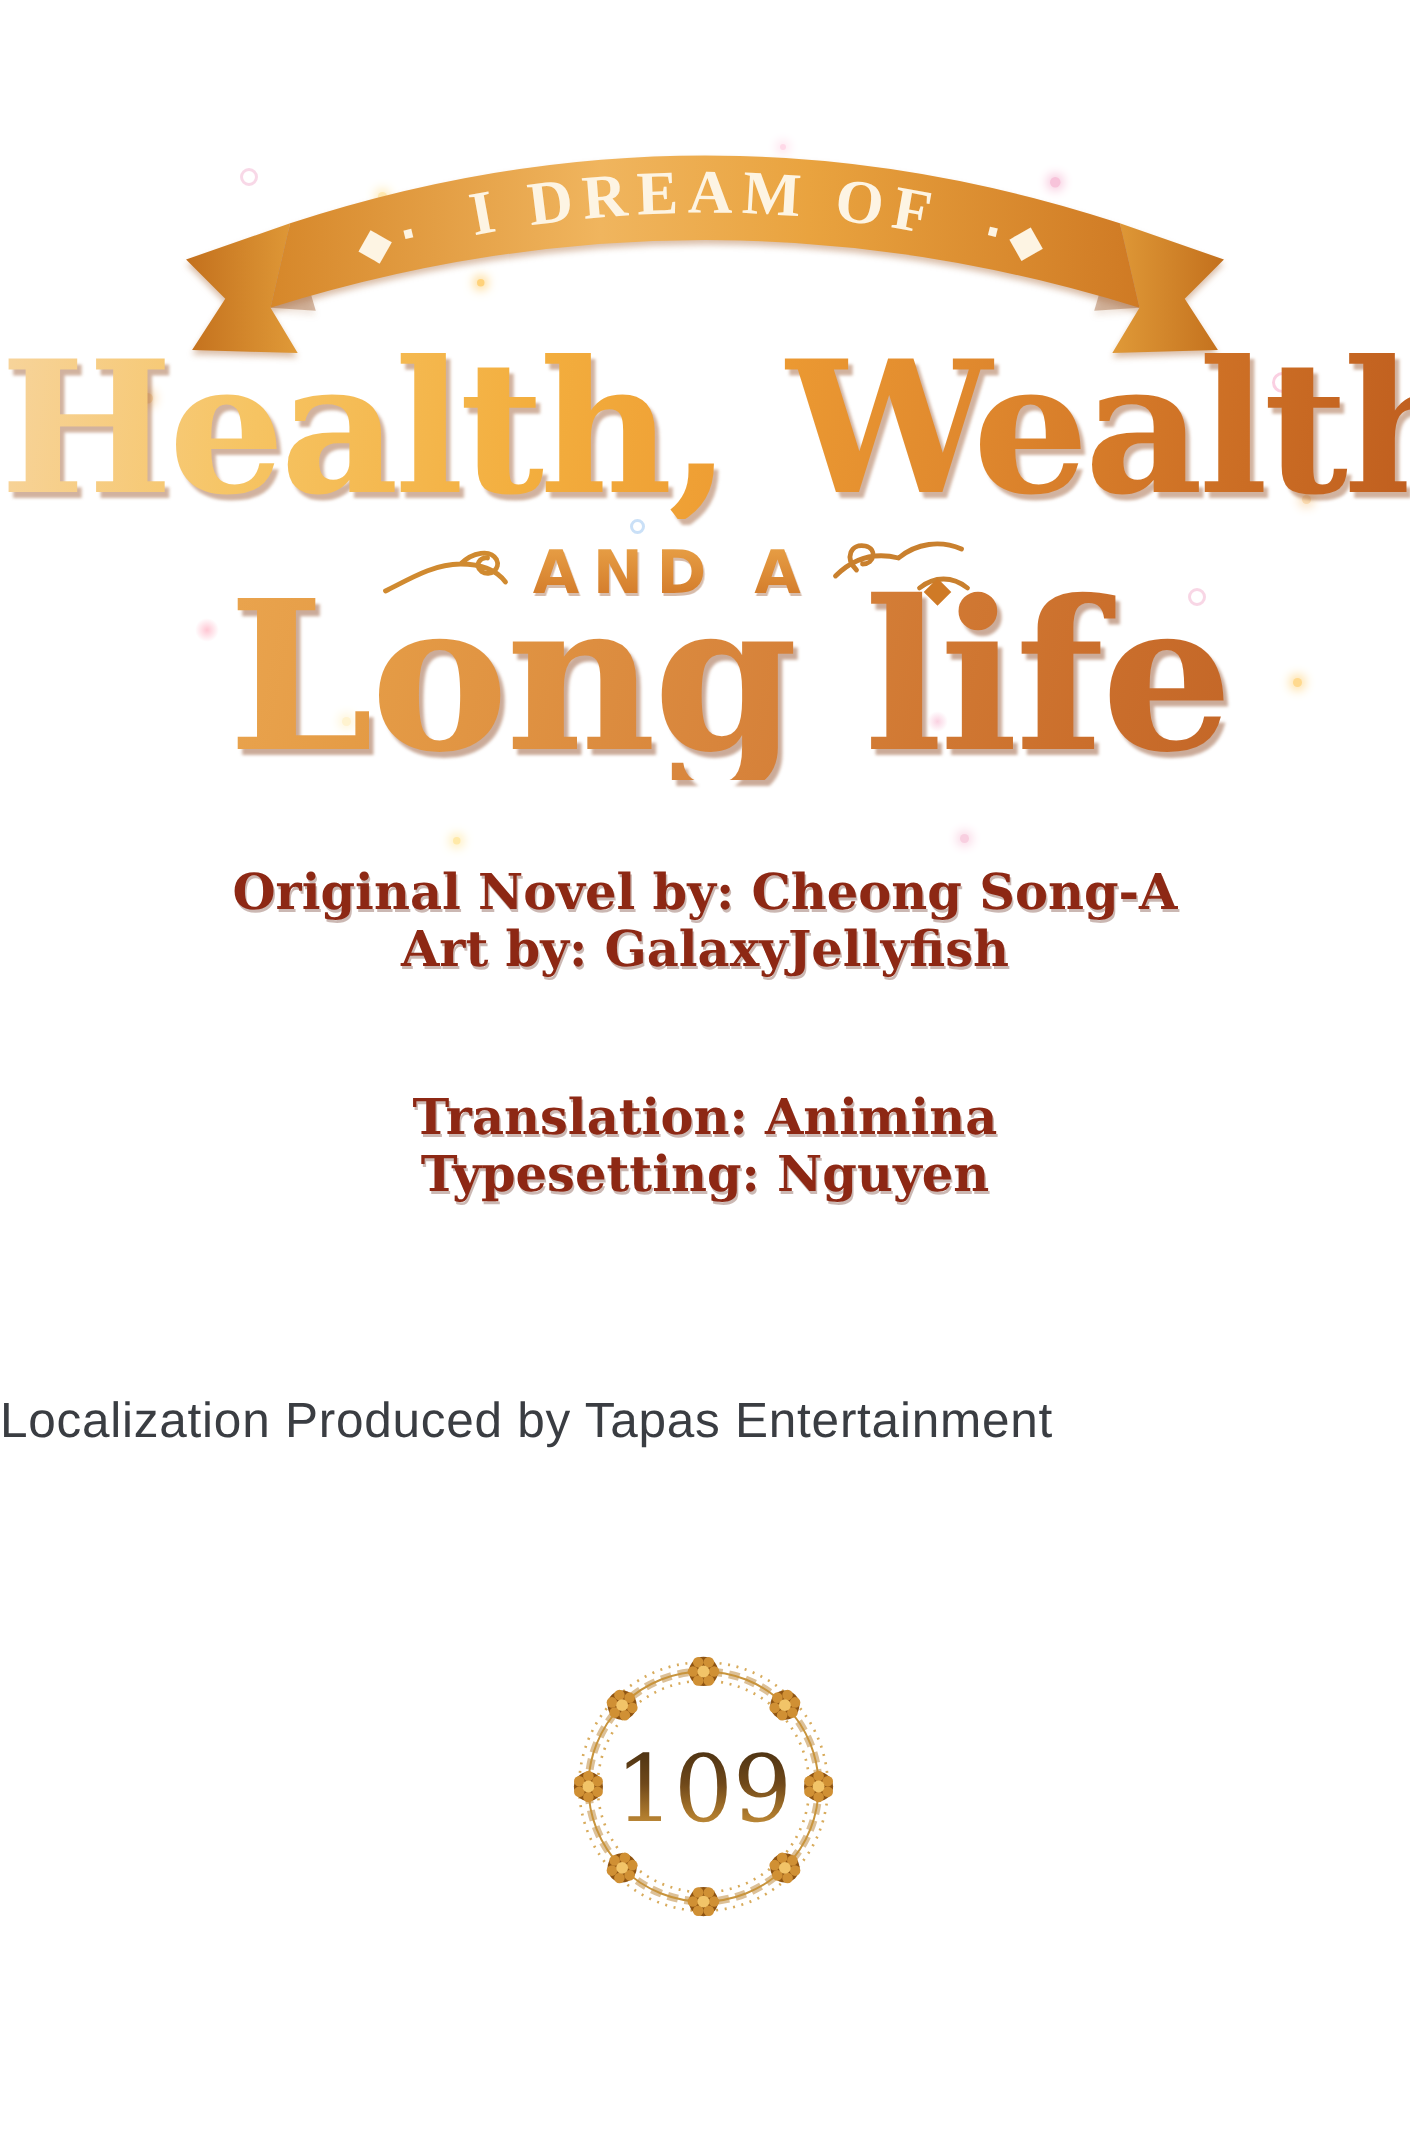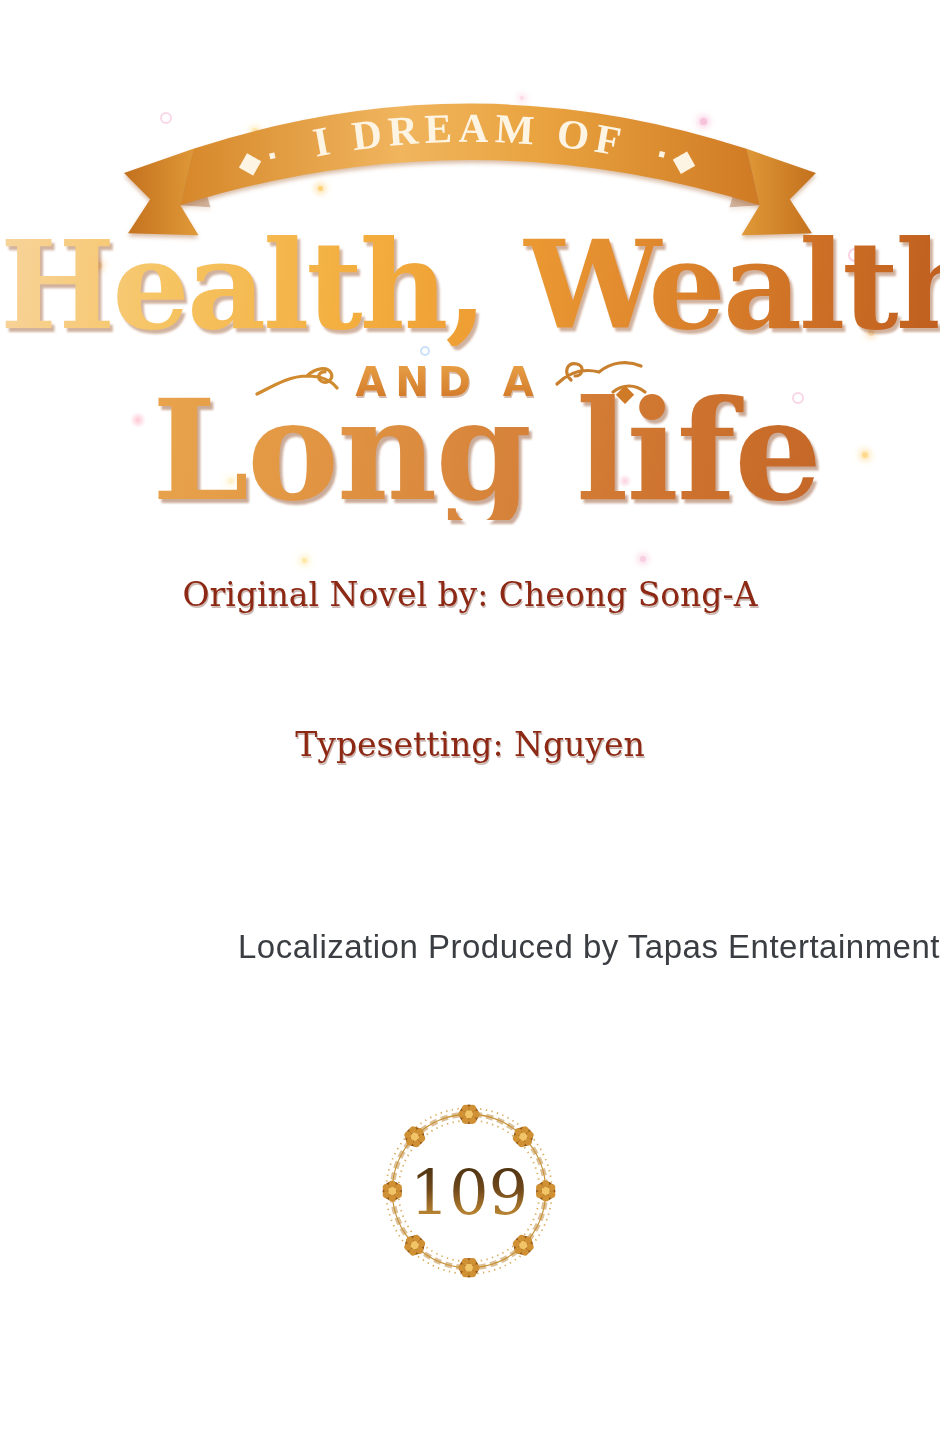--- a/index.html
+++ b/index.html
@@ -59,29 +59,29 @@
     filter:drop-shadow(3px 4px 1px rgba(130,55,12,.42));
   }
 
   
   .credits-block{
     left:0;right:0;
     text-align:center;
     color:#8d2814;
     font-size:33px;
     line-height:38px;
-    font-weight:normal;
+    font-weight:bold;
     text-shadow:1px 2px 0 rgba(84,20,4,.30);
     letter-spacing:0px;
   }
   #credits-original{top:576px;}
   #credits-localization{top:726px;}
   #producer-line{
     left:0;right:0;top:928px;
-    text-align:right;
+    text-align:left;
     font-family:"Liberation Sans", sans-serif;
     font-size:33px;
     color:#3a3d42;
     letter-spacing:0.5px;
   }
 
   
   #chapter-medallion{left:372px;top:1094px;width:194px;height:194px;}
 </style>
 </head>
@@ -153,23 +153,25 @@
   <svg width="96" height="48" viewBox="0 0 96 48">
     <path d="M4,26 C16,14 30,10 46,14 M18,22 C10,14 14,4 24,6 C32,8 30,18 22,18 M46,14 C58,4 74,2 88,8 M60,34 C70,26 82,26 92,34" fill="none" stroke="#c9802e" stroke-width="3.2" stroke-linecap="round"></path>
     <rect x="66" y="30" width="13" height="13" transform="rotate(45 72 36)" fill="#cf7a26"></rect>
   </svg>
 </div>
 
 <h1 id="title-line2" class="abs grad-text" style="margin:0;">Long life</h1>
 
 <div id="credits-original" class="abs credits-block">
   <div>Original Novel by: Cheong Song-A</div>
+  <div>Art by: GalaxyJellyfish</div>
 </div>
 
 <div id="credits-localization" class="abs credits-block">
+  <div>Translation: Animina</div>
   <div>Typesetting: Nguyen</div>
 </div>
 
 <div id="producer-line" class="abs">Localization Produced by Tapas Entertainment</div>
 
 <svg id="chapter-medallion" class="abs" viewBox="0 0 220 220">
   <defs>
     <linearGradient id="numGrad" x1="0" y1="0" x2="0" y2="1">
       <stop offset="0" stop-color="#3f2a10"></stop>
       <stop offset="0.45" stop-color="#6f481a"></stop>

